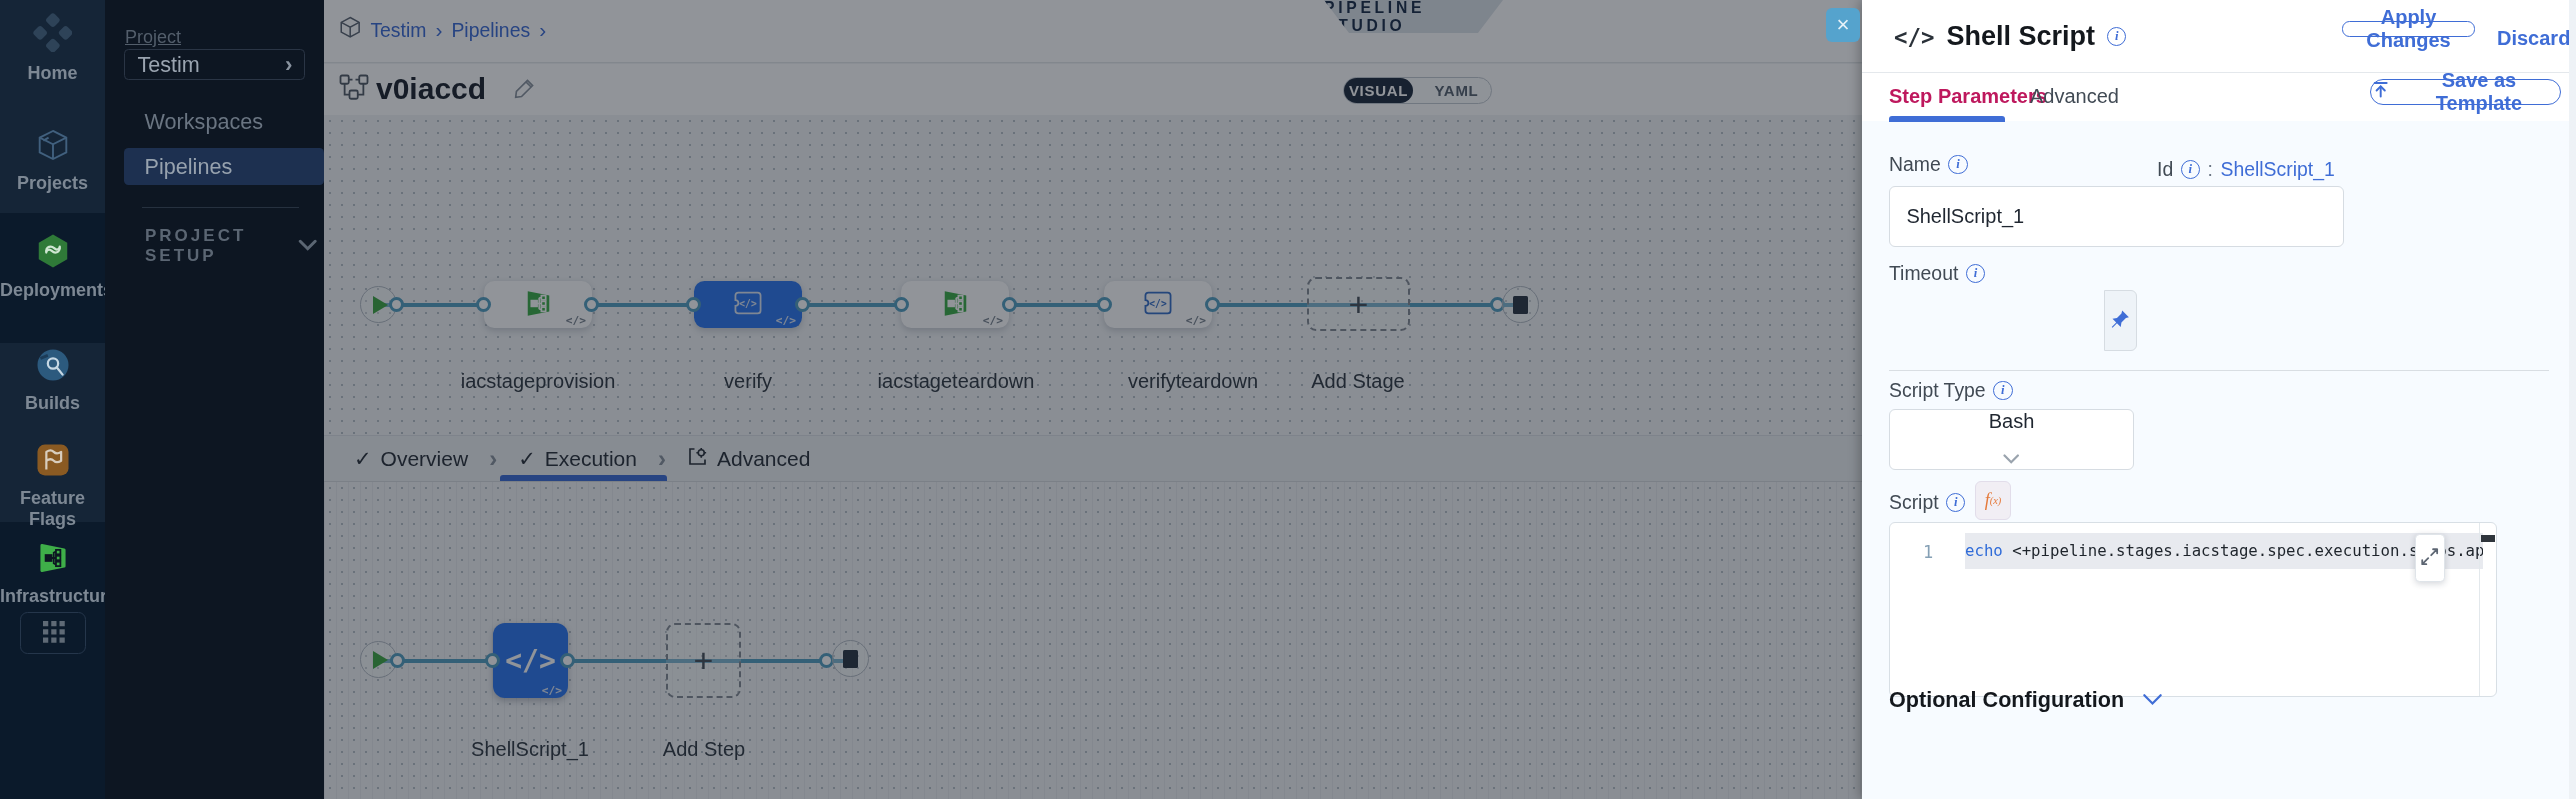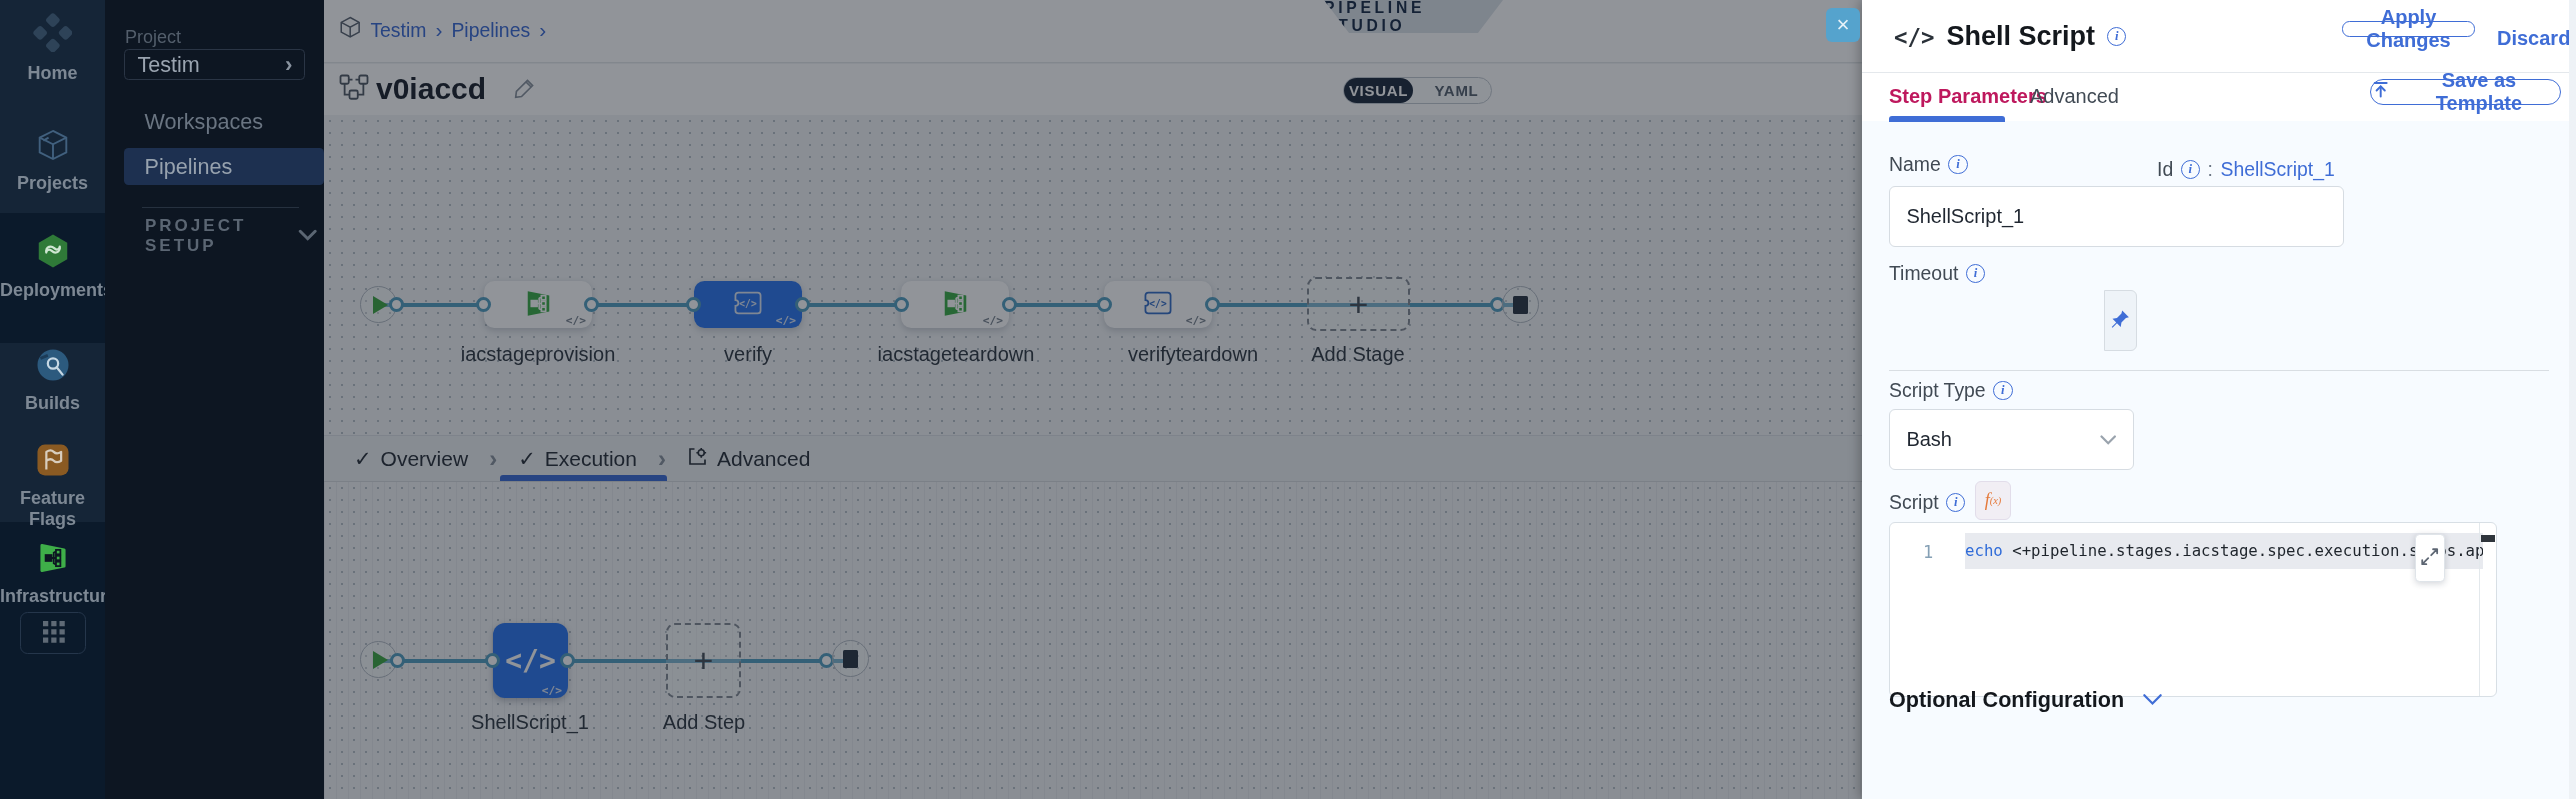--- a/index.html
+++ b/index.html
@@ -10,28 +10,28 @@
   
   .rail { position:absolute; left:0; top:0; width:105px; height:799px; background:#0b1a2b; z-index:5; }
   .rail-block { position:absolute; left:0; width:105px; background:#152537; }
   .rail-item { position:absolute; left:0; width:105px; text-align:center; }
   .rail-item .ric { display:block; margin:0 auto; }
   .rail-label { display:block; margin-top:7.5px; font-size:18px; font-weight:bold; color:#7d8894; }
   .grid-btn { position:absolute; left:20px; top:612px; width:66px; height:42px; border:1.5px solid #25364b; border-radius:7.5px; display:flex; align-items:center; justify-content:center; }
 
   
   .sidebar { position:absolute; left:105px; top:0; width:219px; height:799px; background:#0d1622; z-index:5; }
-  .proj-label { position:absolute; left:20px; top:27px; font-size:18px; color:#535e6b; }
+  .proj-label { position:absolute; left:20px; top:27px; font-size:18px; color:#535e6b;text-decoration:underline; }
   .proj-select { position:absolute; left:19.4px; top:49px; width:181px; height:31px; border:1.5px solid #2a3545; border-radius:4.5px; display:flex; align-items:center; justify-content:space-between; padding:0 12px; }
   .proj-select .pname { font-size:21.6px; color:#9aa4b0; }
   .proj-select .chev { font-size:22.4px; color:#8a94a0; font-weight:bold; }
   .side-item { position:absolute; left:18.6px; width:200px; height:37px; display:flex; align-items:center; padding-left:21px; font-size:21.6px; color:#6a7582; border-radius:4.5px; }
   .side-item.active { background:#1d3050; color:#97a2ae; }
   .side-divider { position:absolute; left:37px; top:207px; width:157px; height:0.7px; background:#26313f; }
-  .setup-row { position:absolute; left:40px; top:216px; width:172px; display:flex; align-items:center; }
+  .setup-row { position:absolute; left:40px; top:226px; width:172px; display:flex; align-items:center; }
   .setup-row .txt { font-size:17px; letter-spacing:3px; color:#5b6673; font-weight:bold; }
 
   
   .main { position:absolute; left:324px; top:0; width:1539px; height:799px; background:#f2f4f6; overflow:hidden; }
   .topbar { position:absolute; left:0; top:0; width:1539px; height:63px; background:#ffffff; border-bottom:1.5px solid #e3e7ea; }
   .breadcrumb { position:absolute; left:15px; top:16.4px; display:flex; align-items:center; gap:9px; font-size:19.4px; }
   .bc-link { color:#3f6dd6; }
   .bc-sep { color:#3f6dd6; font-size:21px; }
   .studio-badge { position:absolute; left:1000px; top:0; width:179px; height:33px; background:#dde3e9; clip-path:polygon(0 0,100% 0,86% 100%,14% 100%); display:flex; align-items:center; justify-content:center; }
   .studio-badge span { font-size:15.7px; font-weight:bold; letter-spacing:3.7px; color:#1c2f4a; }
@@ -61,21 +61,21 @@
   
   .gline { position:absolute; height:3.7px; background:#57a0c2; }
   .port { position:absolute; width:15px; height:15px; border:3.7px solid #57a0c2; border-radius:50%; background:#ffffff; }
   .endpoint { position:absolute; width:37px; height:37px; border:1.5px solid #b4bcc4; border-radius:50%; display:flex; align-items:center; justify-content:center; background:rgba(255,255,255,0.25); }
   .play-tri { width:0; height:0; border-top:9px solid transparent; border-bottom:9px solid transparent; border-left:15px solid #42a846; margin-left:4.5px; }
   .stop-sq { width:15px; height:18px; background:#2e3a46; border-radius:1.5px; }
   .stage-card { position:absolute; width:108px; height:47px; background:#ffffff; border-radius:10.4px; box-shadow:0 2.2px 6px rgba(30,40,60,0.18); display:flex; align-items:center; justify-content:center; }
   .stage-card.selected { background:#3079ef; }
   .corner-code { position:absolute; right:6px; bottom:1.5px; font-family:"DejaVu Sans Mono",monospace; font-size:11.2px; font-weight:bold; color:#7b8590; }
   .stage-card.selected .corner-code { color:#dfe7f5; }
-  .stage-label { position:absolute; width:164px; text-align:center; font-size:20px; color:#343c45; line-height:25px; word-break:break-all; }
+  .stage-label { position:absolute; width:164px; text-align:center; font-size:20px; color:#343c45; line-height:25px; word-break:break-all;margin-top:27px; }
   .add-box { position:absolute; border:2.2px dashed #868d96; border-radius:9px; background:rgba(255,255,255,0.25); display:flex; align-items:center; justify-content:center; }
   .add-box .plus { font-size:34px; color:#4a525b; font-weight:300; }
   .step-node { position:absolute; width:75px; height:75px; background:#3079ef; border-radius:12px; box-shadow:0 2.2px 6px rgba(30,40,60,0.25); display:flex; align-items:center; justify-content:center; }
   .step-node .big-code { font-family:"DejaVu Sans Mono",monospace; font-size:28px; font-weight:bold; color:#ffffff; }
 
   .dim { position:absolute; left:0; top:0; width:1539px; height:799px; background:rgba(10,18,28,0.45); z-index:40; }
 
   
   .panel { position:absolute; left:1862px; top:0; width:714px; height:799px; background:#f7fbff; z-index:100; box-shadow:-3px 0 10.4px rgba(0,0,0,0.25); }
   .close-btn { position:absolute; left:-36px; top:7.5px; width:34px; height:34px; background:#55a3cd; border-radius:6px; color:#e8f2f8; font-size:22.4px; display:flex; align-items:center; justify-content:center; }
@@ -96,21 +96,21 @@
 
   .panel-body { position:absolute; left:0; top:122px; width:714px; height:678px; }
   .field-label { position:absolute; display:flex; align-items:center; gap:7.5px; font-size:19.4px; color:#414a54; }
   .id-row { position:absolute; left:295px; top:36px; display:flex; align-items:center; gap:7.5px; font-size:19.4px; }
   .id-row .idlab { color:#414a54; }
   .id-row .colon { color:#6b7684; }
   .id-row .idval { color:#3f6dd6; }
   .tinput { position:absolute; background:#ffffff; border:1.5px solid #d6dce2; border-radius:6px; font-size:20px; color:#1f2630; padding:0 16.4px; font-family:"Liberation Sans",sans-serif; }
   .pin-btn { position:absolute; left:242px; top:168px; width:33px; height:61px; background:#eef3f8; border:1.5px solid #d6dce2; border-left:0.7px solid #d6dce2; border-radius:0 6px 6px 0; display:flex; align-items:center; justify-content:center; }
   .body-divider { position:absolute; left:27px; top:248px; width:660px; height:0.7px; background:#d9dee3; }
-  .select-box { position:absolute; left:27px; top:287px; width:245px; height:61px; background:#ffffff; border:1.5px solid #d6dce2; border-radius:6px; display:flex; align-items:center; justify-content:space-between; padding:0 16.4px; font-size:20px; color:#1f2630; }
+  .select-box { position:absolute; left:27px; top:287px; width:245px; height:61px; background:#ffffff; border:1.5px solid #d6dce2; border-radius:6px; display:flex; align-items:center; justify-content:space-between; padding:0 16.4px; font-size:20px; color:#1f2630;flex-direction:column; }
   .select-box .chev { color:#9aa3ad; font-size:18px; }
   .fx-badge { position:absolute; left:113px; top:359px; width:36px; height:39px; background:#f1eef4; border:0.7px solid #e2ddea; border-radius:6px; display:flex; align-items:center; justify-content:center; color:#e5793a; font-size:18px; font-style:italic; font-family:"Liberation Serif",serif; }
   .fx-badge sub { font-size:10.4px; }
   .editor { position:absolute; left:27px; top:400px; width:608px; height:175px; background:#ffffff; border:1.5px solid #d8dfe5; border-radius:6px; overflow:hidden; }
   .ed-gutter-line { position:absolute; right:16.4px; top:0; width:0.7px; height:175px; background:#e3e8ec; }
   .ed-thumb { position:absolute; right:1.5px; top:12px; width:13.4px; height:6.7px; background:#2f353c; }
   .ed-lineno { position:absolute; left:33px; top:19.4px; font-family:"DejaVu Sans Mono",monospace; font-size:17px; color:#85a0b5; }
   .ed-code { position:absolute; left:75px; top:10.4px; width:518px; height:36px; background:#e8eaef; font-family:"DejaVu Sans Mono",monospace; font-size:15.7px; line-height:36px; white-space:nowrap; overflow:hidden; color:#1e242b; }
   .ed-code .kw { color:#2f6bd8; }
   .expand-btn { position:absolute; left:553px; top:412px; width:30px; height:48px; background:#ffffff; border:0.7px solid #dfe4e9; border-radius:4.5px; box-shadow:0 1.5px 6px rgba(30,40,60,0.18); display:flex; align-items:center; justify-content:center; }

